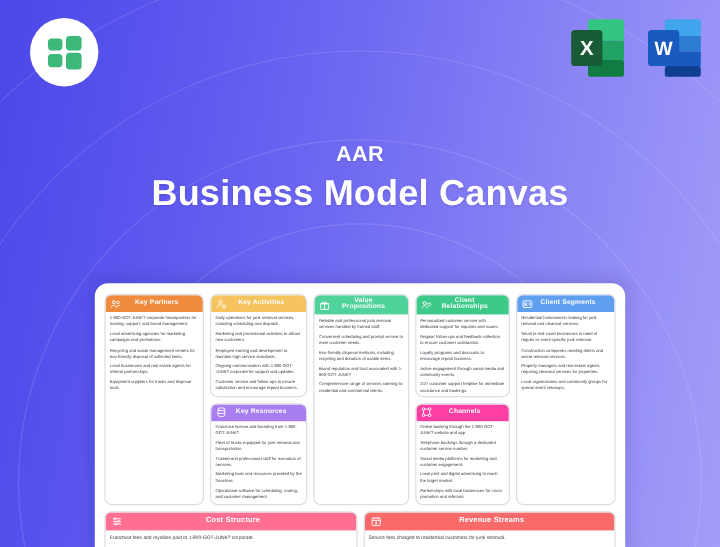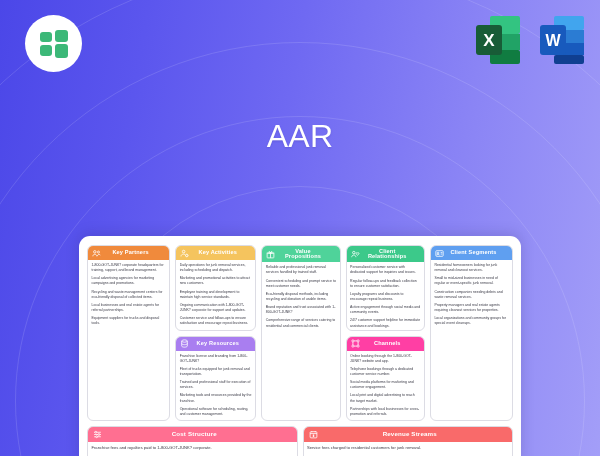--- a/index.html
+++ b/index.html
@@ -41,21 +41,21 @@
   .office { position:absolute; top:12px; width:56px; height:56px; }
   #excel-icon { right:72px; }
   #word-icon  { right:8px; }
   .office svg { width:100%; height:100%; display:block; }
 
   
   #title-block {
     position:absolute; left:0; top:118px; width:600px; text-align:center;
     color:#fff; text-shadow:0 1px 2px rgba(40,30,120,0.18);
   }
-  #title-main { font-size:32px; font-weight:400; letter-spacing:0.3px;text-align:center; }
+  #title-main { font-size:18px; font-weight:700; letter-spacing:0.3px;text-align:center; }
   #title-sub  { font-size:30px; font-weight:700; margin-top:6px; letter-spacing:0.2px; }
 
   
   #canvas-card {
     position:absolute; left:79px; top:236px; width:442px; height:228px;
     background:#ffffff; border-radius:11px 11px 0 0;
     box-shadow:0 -2px 14px rgba(30,20,90,.18);
     padding:9px 8px 0 8px;
     overflow:hidden;
   }
@@ -137,20 +137,21 @@
     <rect x="18" y="18" width="30" height="13" fill="#2b7cd3"></rect>
     <rect x="18" y="31" width="30" height="12" fill="#185abd"></rect>
     <rect x="18" y="43" width="30" height="9" rx="2" fill="#103f91"></rect>
     <rect x="4" y="13" width="26" height="30" rx="3" fill="#185abd"></rect>
     <text x="17" y="34" font-family="Liberation Sans, sans-serif" font-size="16" font-weight="700" fill="#ffffff" text-anchor="middle">W</text>
   </svg>
 </div>
 
 <div id="title-block">
   <div id="title-main">AAR</div>
+  <div id="title-sub">Business Model Canvas</div>
 </div>
 
 <div id="canvas-card">
   <div id="grid-top">
     <div class="col c1">
       <div class="panel">
         <div class="phead" style="background:#f08a3c">
           <span class="hicon">
               <svg viewBox="0 0 16 16" fill="none" stroke="#fff" stroke-width="1.4">
                 <circle cx="5" cy="5" r="2.2"></circle>

